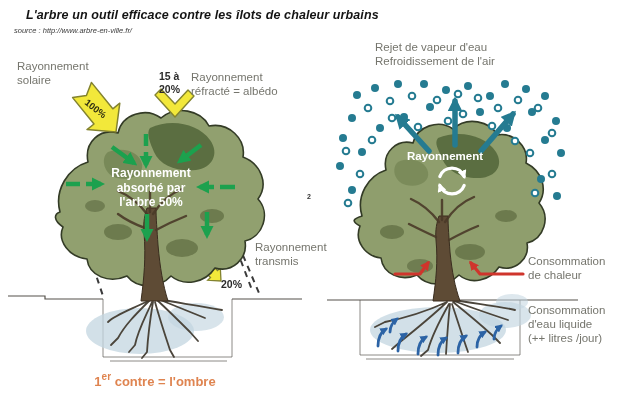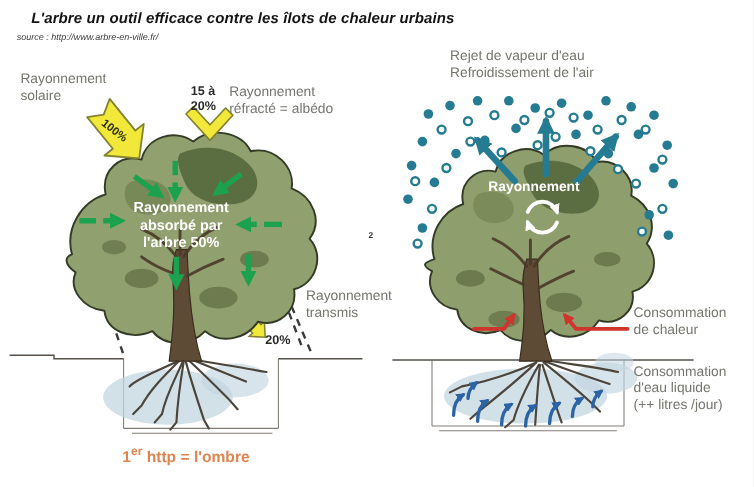--- a/index.html
+++ b/index.html
@@ -204,21 +204,21 @@
   <div class="txt lbl-dark" style="left:159px;top:70px;">15 à
 20%</div>
   <div class="txt lbl" style="left:191px;top:70px;">Rayonnement
 réfracté = albédo</div>
   <div class="txt lbl-white" style="left:90px;top:166px;width:122px;font-size:12px;">Rayonnement
 absorbé par
 l'arbre  50%</div>
   <div class="txt lbl" style="left:255px;top:240px;">Rayonnement
 transmis</div>
   <div class="txt lbl-dark" style="left:221px;top:278px;">20%</div>
-  <div class="txt caption" style="left:55px;top:372px;width:200px;"><span>1</span><sup>er</sup><span> http = l'ombre</span></div>
+  <div class="txt caption" style="left:55px;top:372px;width:200px;"><span>1</span><sup>er</sup><span> contre = l'ombre</span></div>
 
   <div class="txt lbl" style="left:375px;top:40px;width:156px;text-align:left;">Rejet de vapeur d'eau
 Refroidissement de l'air</div>
   <div class="txt lbl-white" style="left:395px;top:149px;width:100px;">Rayonnement</div>
   <div class="txt lbl" style="left:528px;top:254px;">Consommation
 de chaleur</div>
   <div class="txt lbl" style="left:528px;top:303px;">Consommation
 d'eau liquide
 (++ litres /jour)</div>
 

